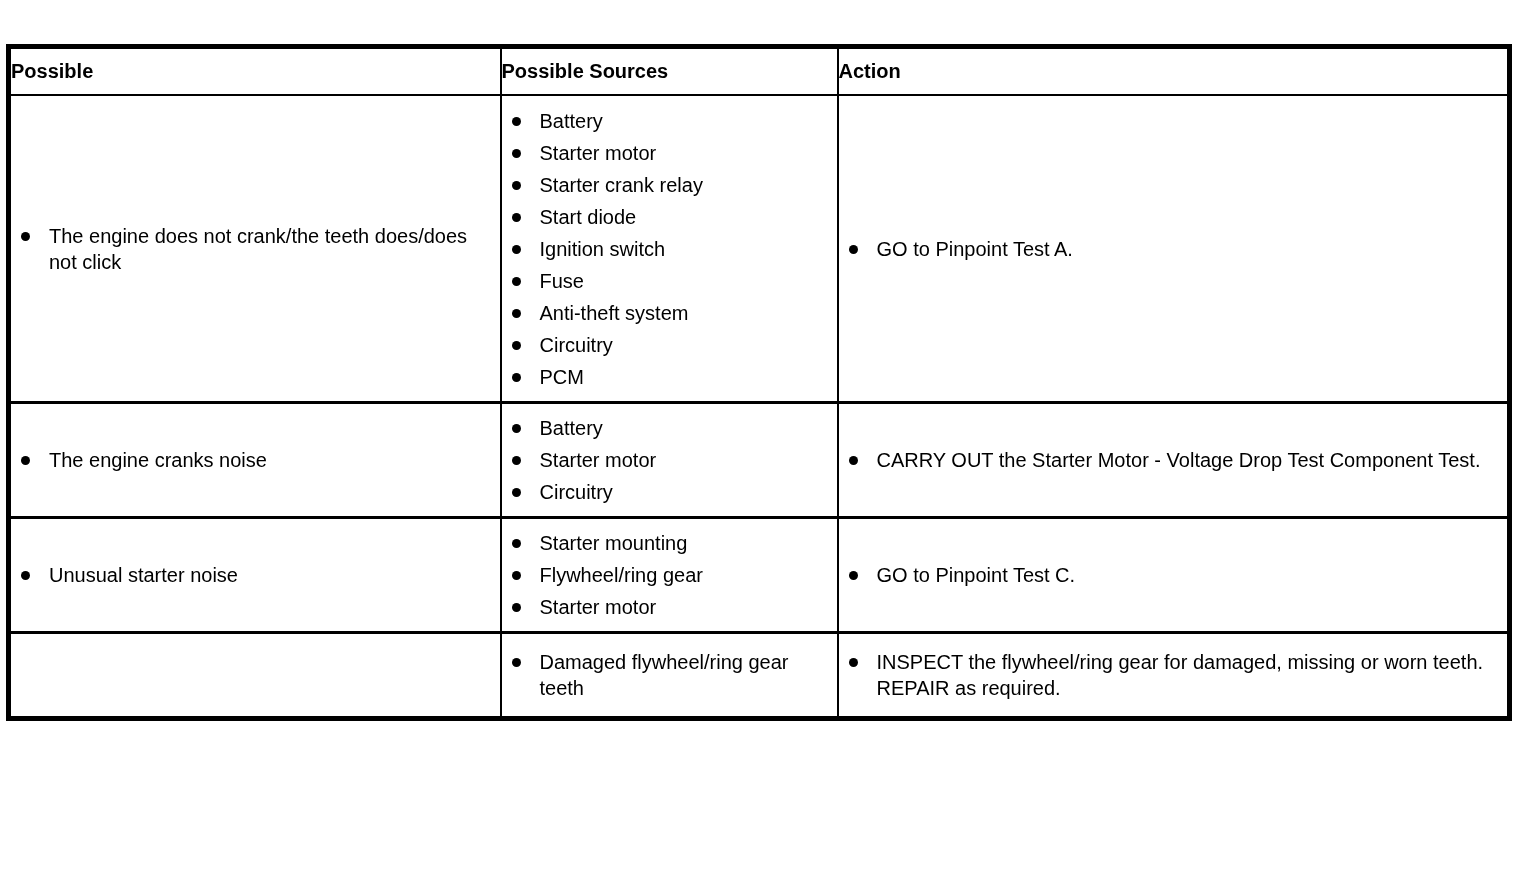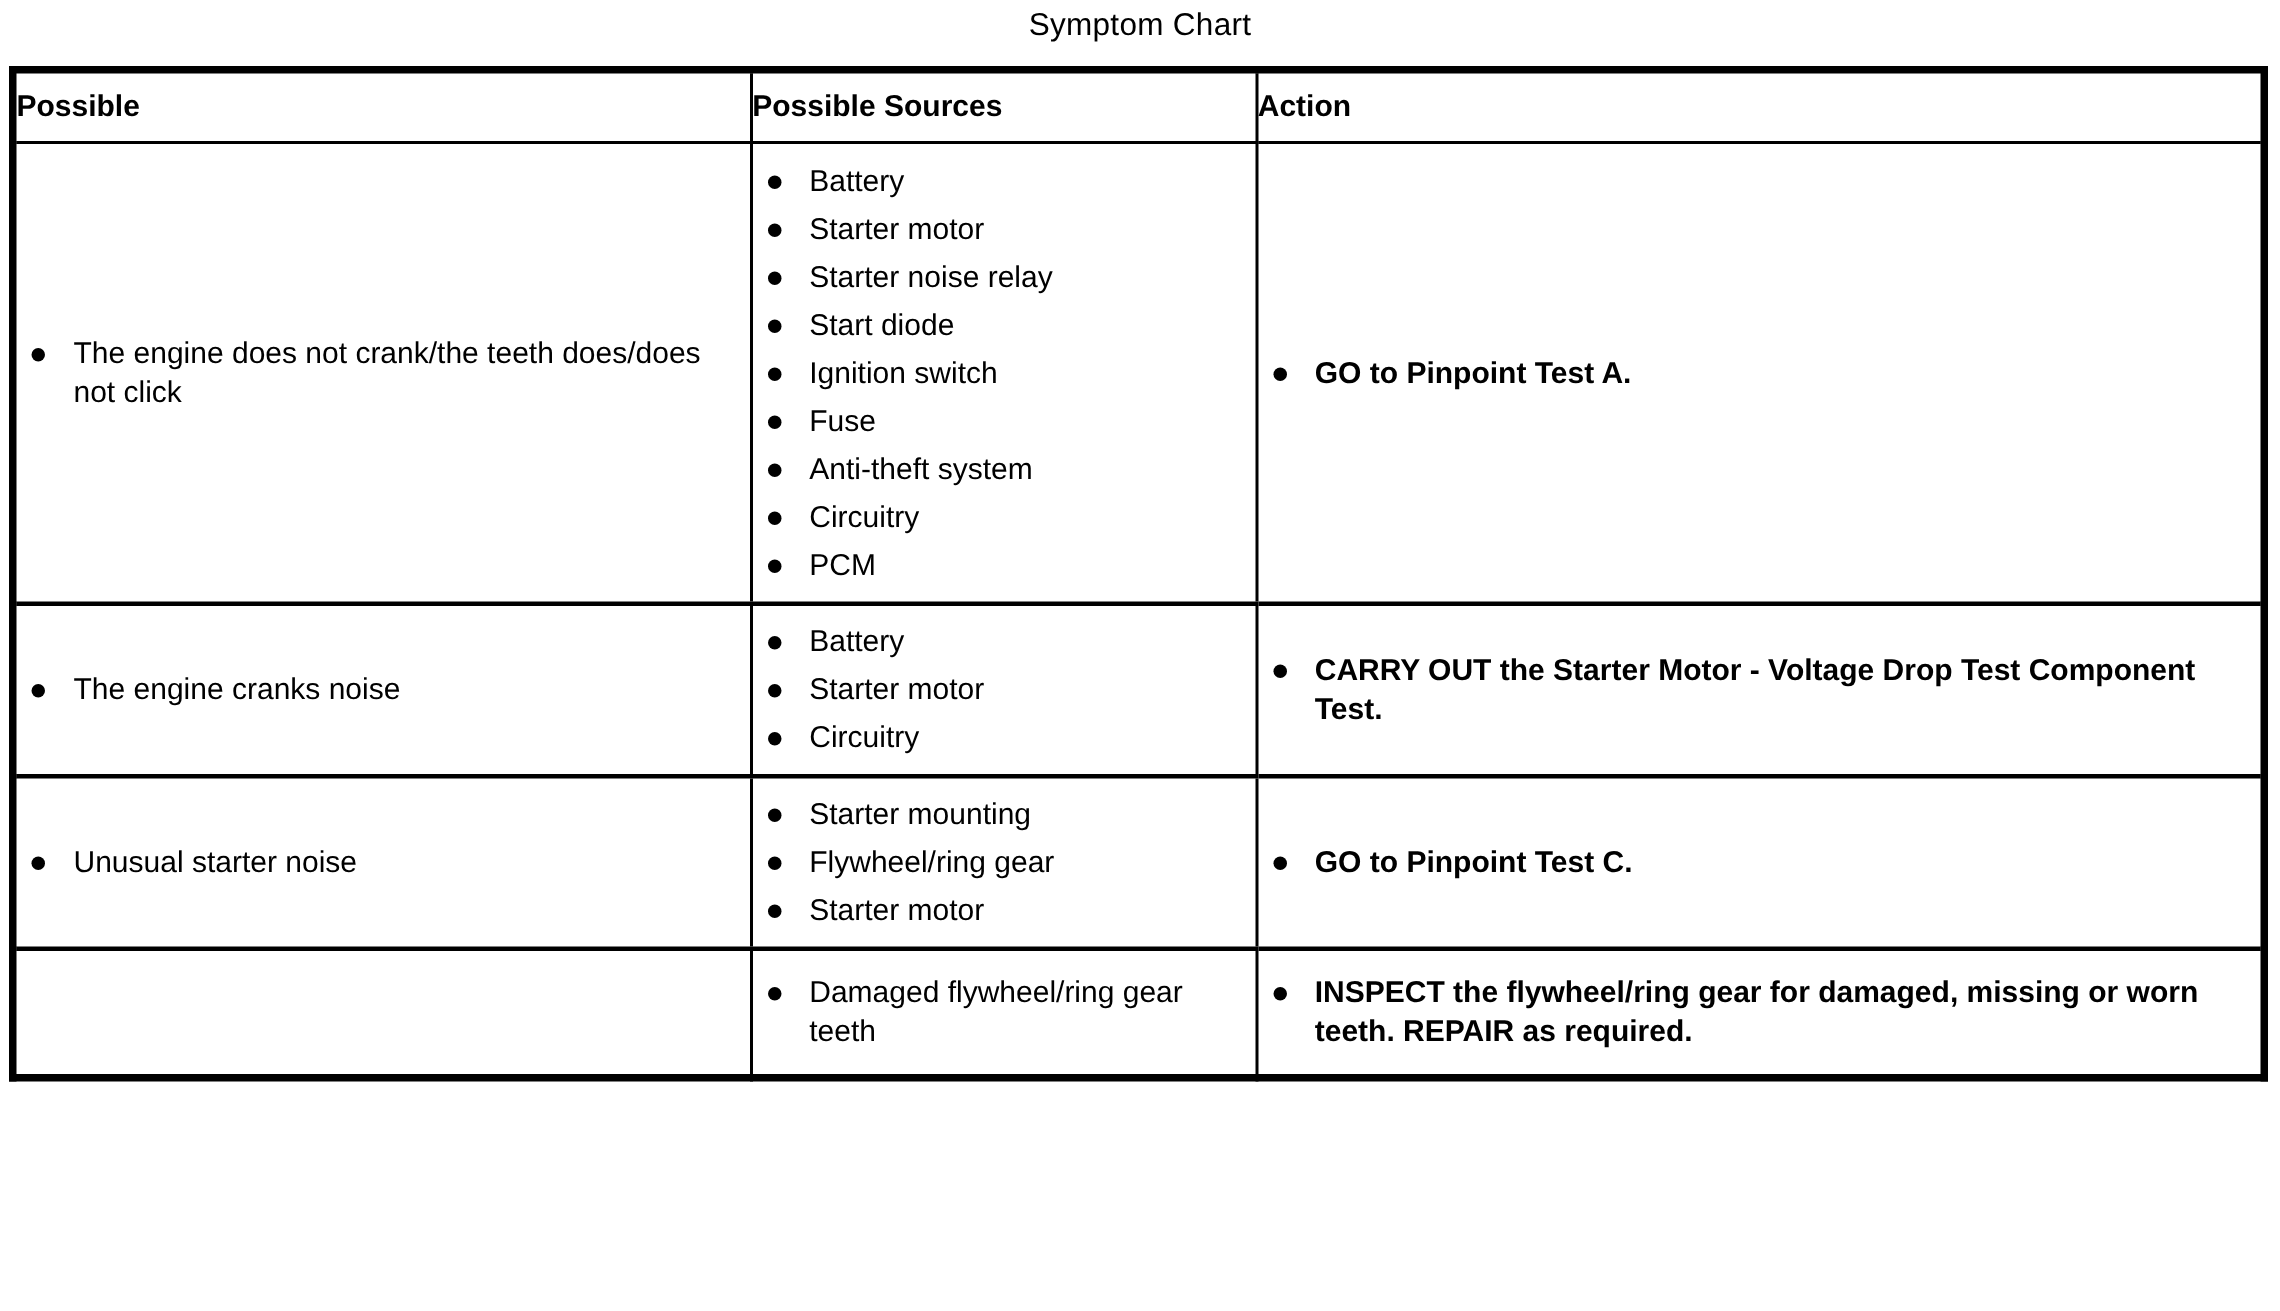--- a/index.html
+++ b/index.html
@@ -110,39 +110,37 @@
   }
 
   .cell-pad-cond {
     padding: 10px 10px 10px 30px;
   }
   .cell-pad-src {
     padding: 10px 8px 10px 24px;
   }
   .cell-pad-act {
     padding: 10px 10px 10px 24px;
-    font-weight: bold;
   }
 
   td.empty-cell { }
 
   
   tr.row-1 td { height: 305px; }
   tr.row-2 td { height: 82px; }
   tr.row-3 td { height: 112px; }
   tr.row-4 td { height: 112px; }
   tr.row-5 td { height: 82px; }
   tr.row-6 td { height: 82px; }
 </style>
 </head>
 <body>
 
 <div class="page">
 
-  <div class="chart-title">Symptom Chart</div>
 
   <div class="table-wrap">
     <table class="symptom-table">
       <colgroup>
         <col class="col-condition">
         <col class="col-sources">
         <col class="col-action">
       </colgroup>
       <thead>
         <tr>
@@ -156,21 +154,21 @@
         <tr class="row-1">
           <td class="cell-pad-cond">
             <ul class="blist">
               <li>The engine does not crank/the teeth does/does not click</li>
             </ul>
           </td>
           <td class="cell-pad-src">
             <ul class="blist">
               <li>Battery</li>
               <li>Starter motor</li>
-              <li>Starter noise relay</li>
+              <li>Starter crank relay</li>
               <li>Start diode</li>
               <li>Ignition switch</li>
               <li>Fuse</li>
               <li>Anti-theft system</li>
               <li>Circuitry</li>
               <li>PCM</li>
             </ul>
           </td>
           <td class="cell-pad-act">
             <ul class="blist">

